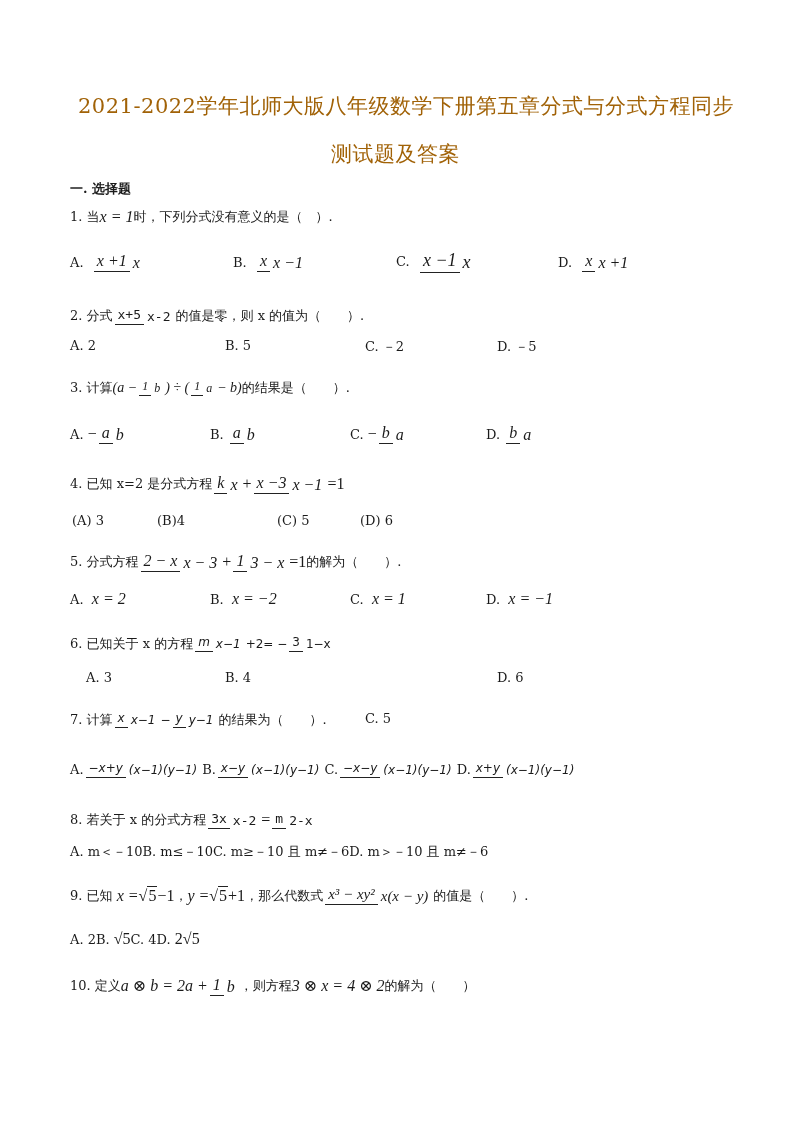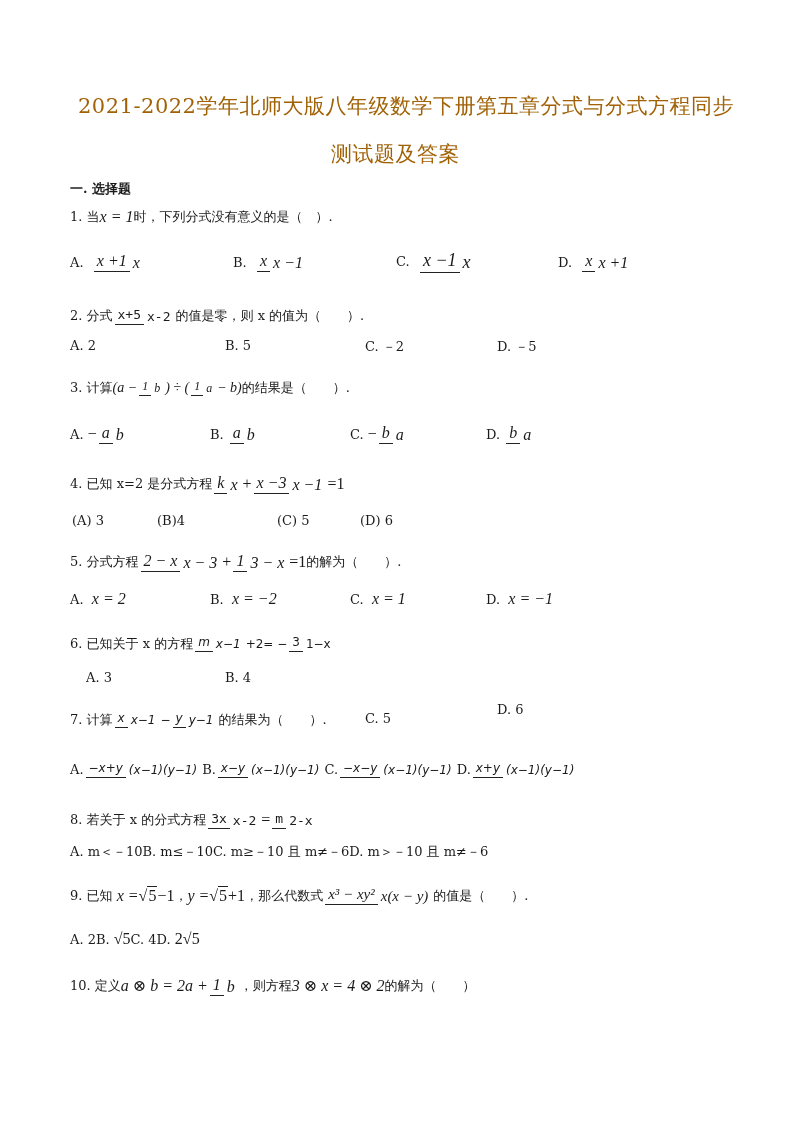--- a/index.html
+++ b/index.html
@@ -175,21 +175,21 @@
     </span>
   <span class="cams">+2= −</span>
   <span class="frac cams">
       <span class="num">3</span>
       <span class="den">1−x</span>
     </span>
 </div>
 <div class="abs opt" style="left:70px; top:670px;margin-left:16px;"><span>A.</span> <span>3</span></div>
 <div class="abs opt" style="left:225px; top:670px;"><span>B.</span> <span>4</span></div>
 <div class="abs opt" style="left:365px; top:670px;margin-top:41px;"><span>C.</span> <span>5</span></div>
-<div class="abs opt" style="left:497px; top:670px;margin-top:32px;"><span>D.</span> <span>6</span></div>
+<div class="abs opt" style="left:497px; top:670px;"><span>D.</span> <span>6</span></div>
 
 <div class="abs q row" style="left:70px; top:700px;">
   <span>7.</span>&nbsp;
   <span>计算</span>
   <span class="frac cam">
       <span class="num">x</span>
       <span class="den">x−1</span>
     </span>
   <span class="cams">−</span>
   <span class="frac cam">

